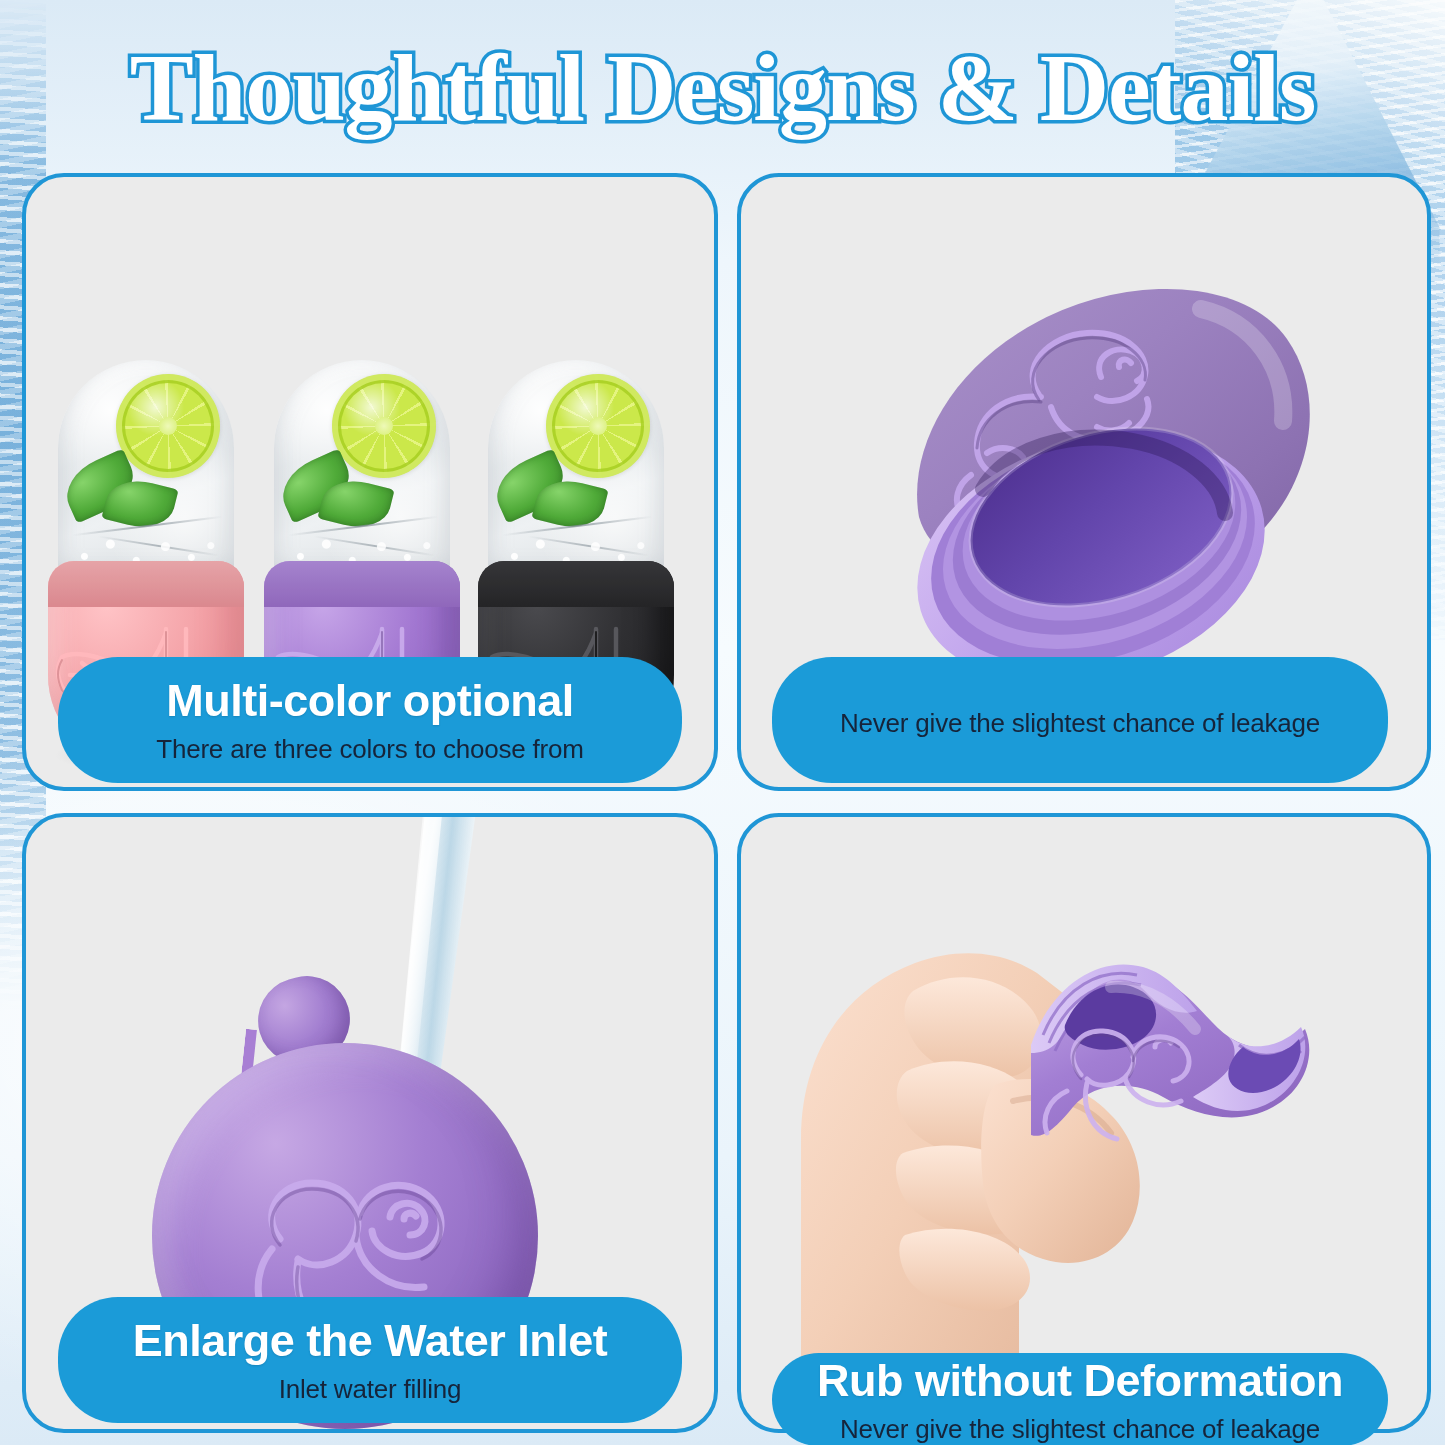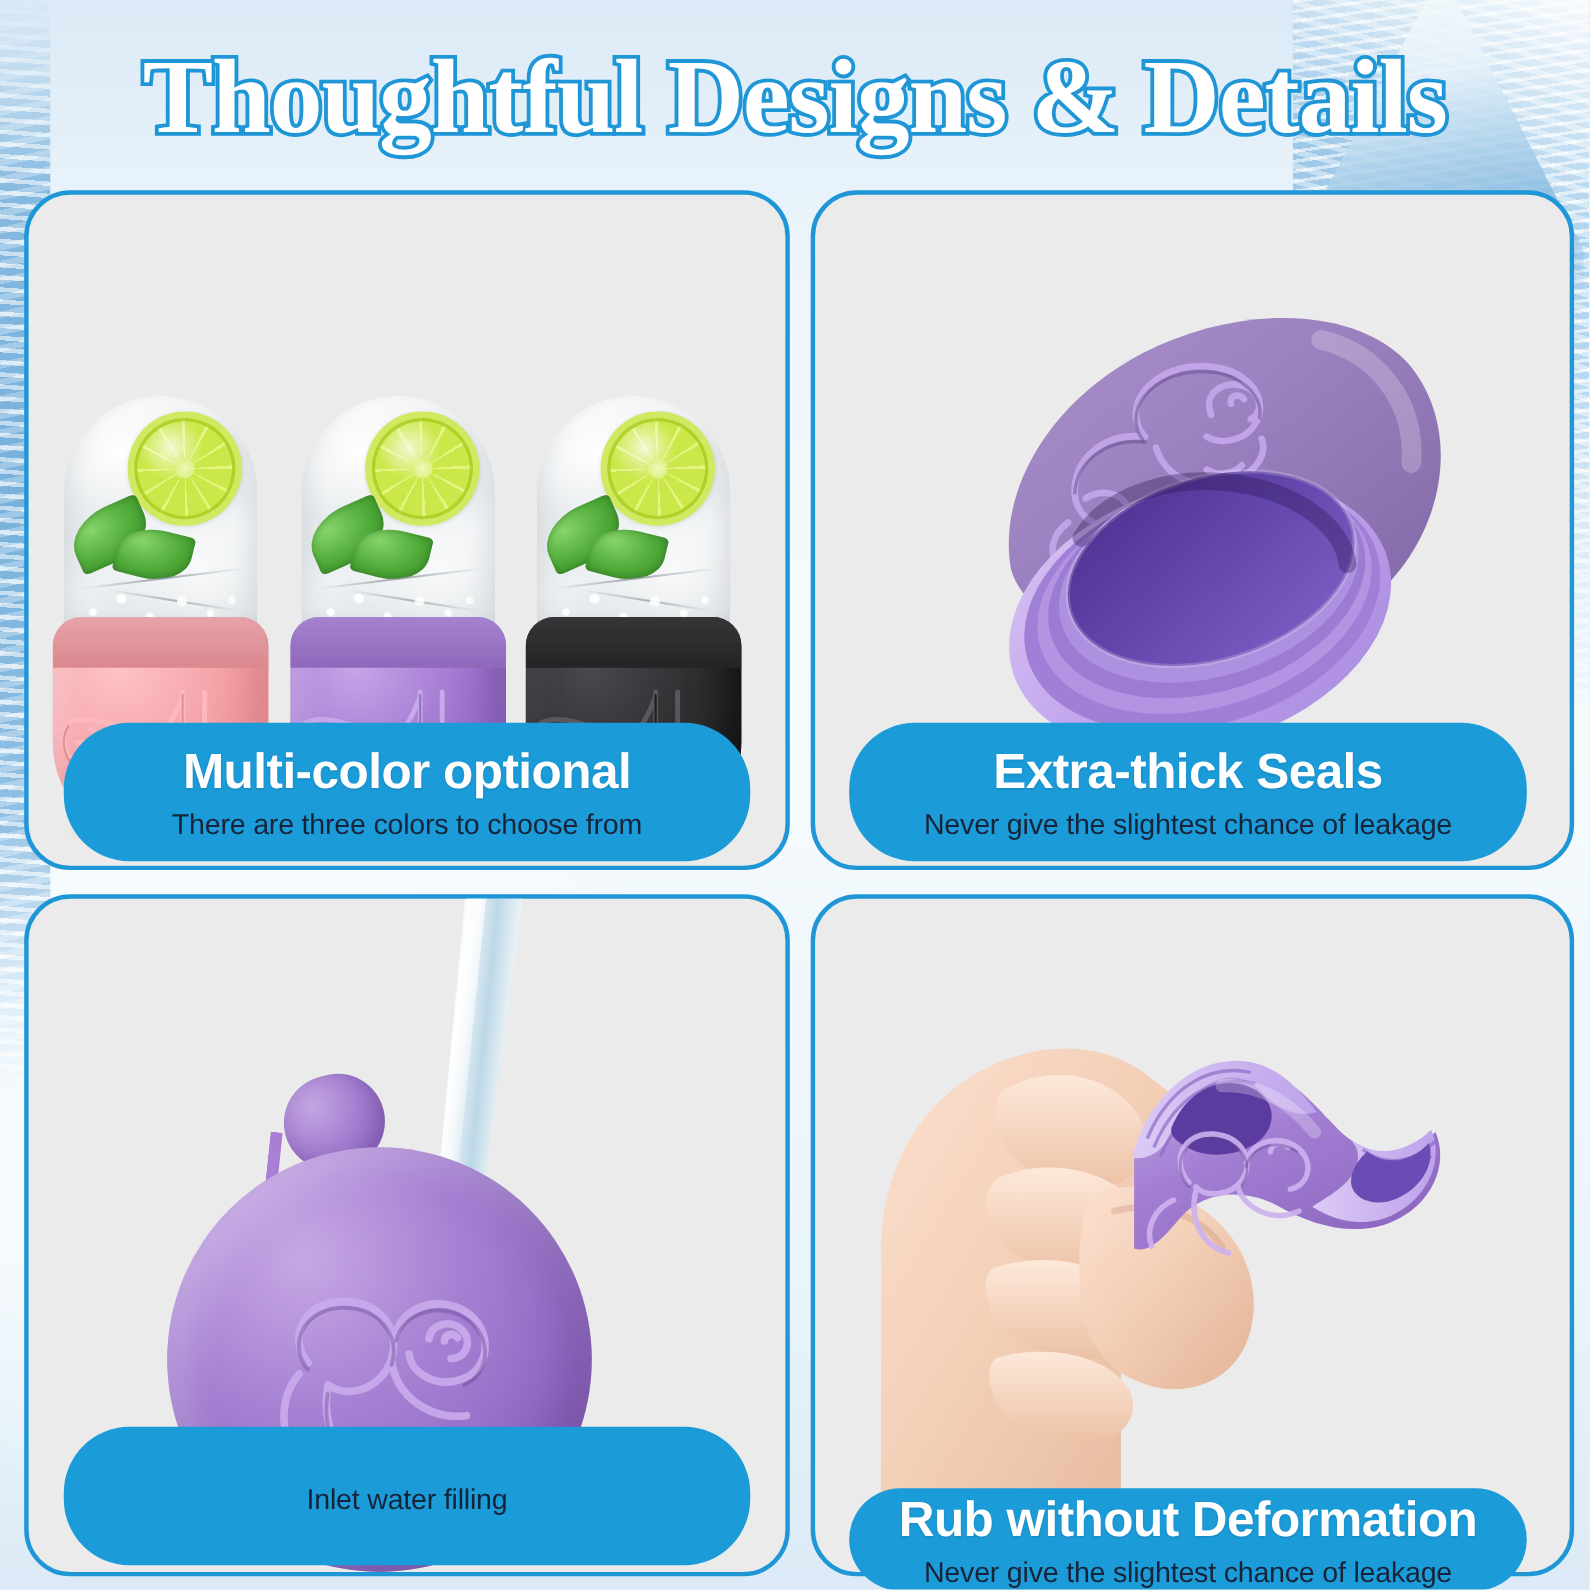--- a/index.html
+++ b/index.html
@@ -501,25 +501,25 @@
       </g>
     </svg>
   </div>
 
   <div class="pill" id="pill-tl">
     <div class="t1">Multi-color optional</div>
     <div class="t2">There are three colors to choose from</div>
   </div>
 
   <div class="pill" id="pill-tr">
-    <div class="t1">Extra-thick Seals</div>
     <div class="t2">Never give the slightest chance of leakage</div>
   </div>
 
   <div class="pill" id="pill-bl">
+    <div class="t1">Enlarge the Water Inlet</div>
     <div class="t2">Inlet water filling</div>
   </div>
 
   <div class="pill" id="pill-br">
     <div class="t1">Rub without Deformation</div>
     <div class="t2">Never give the slightest chance of leakage</div>
   </div>
 
 </div>
 

